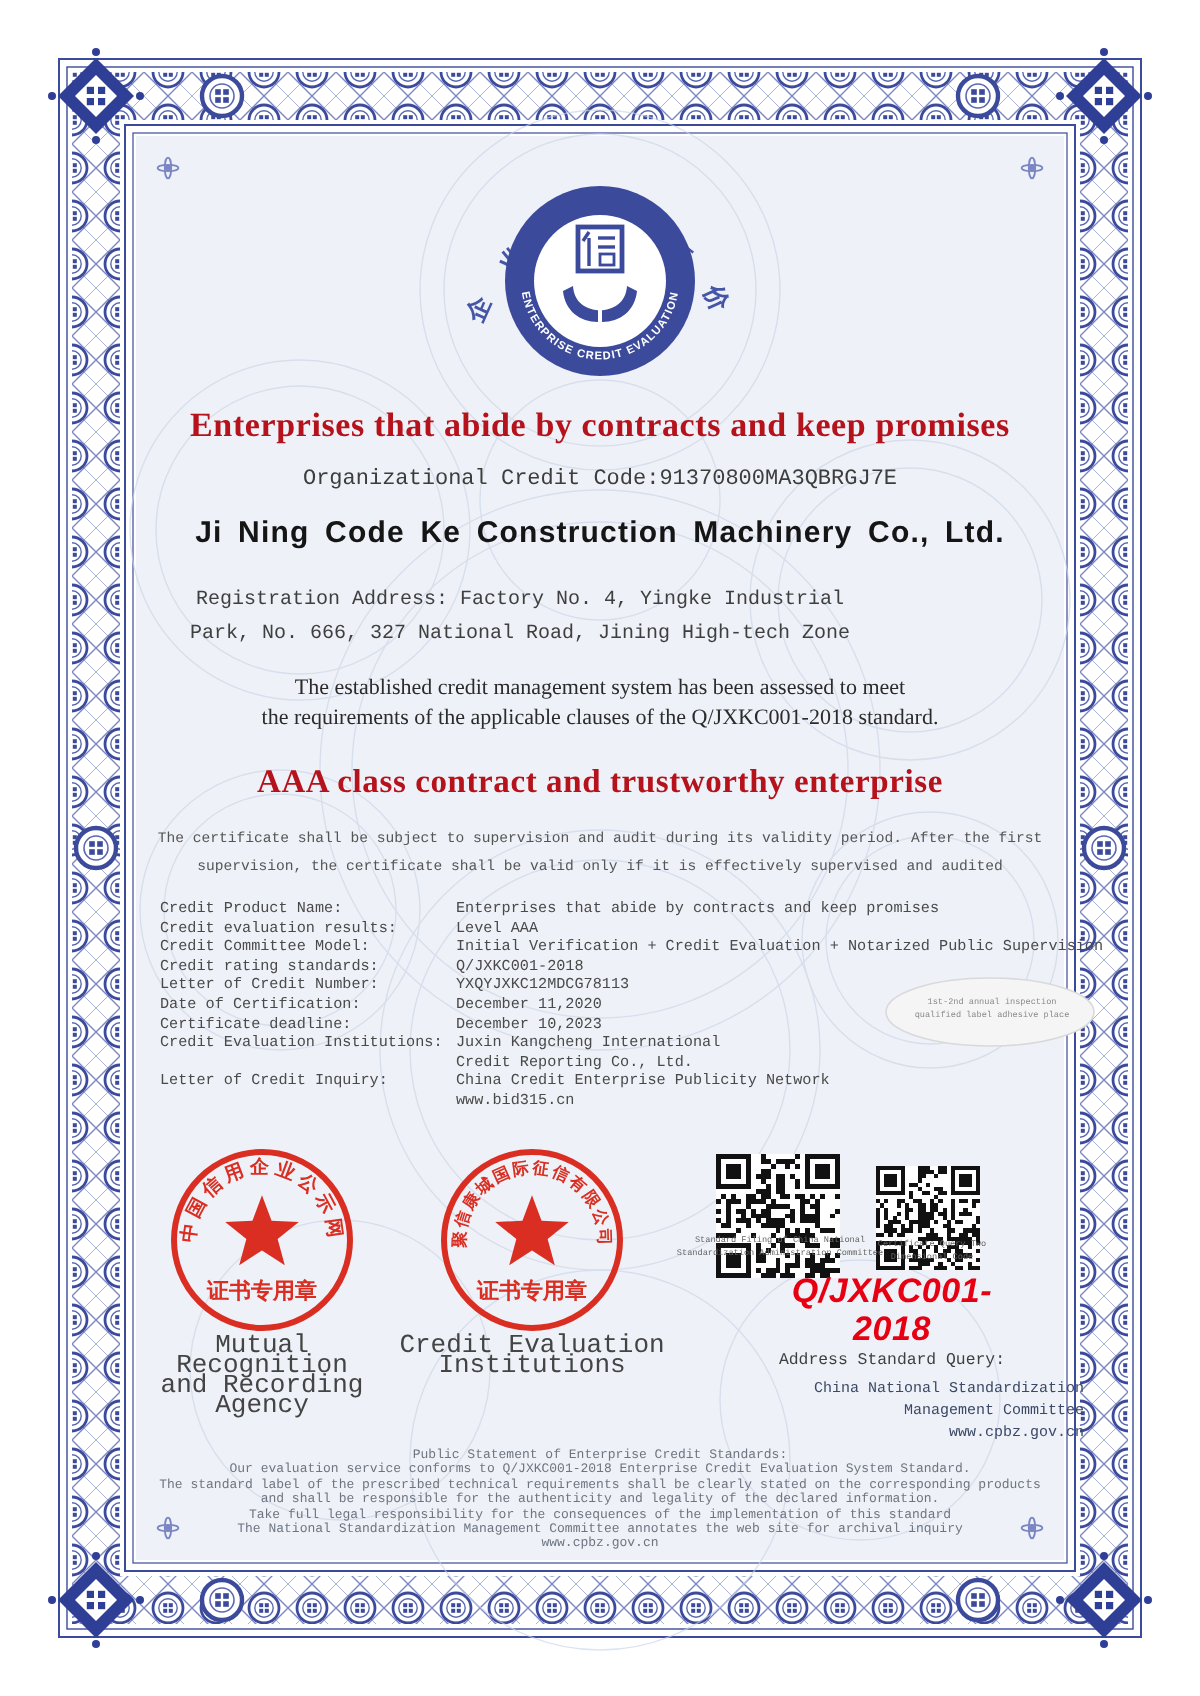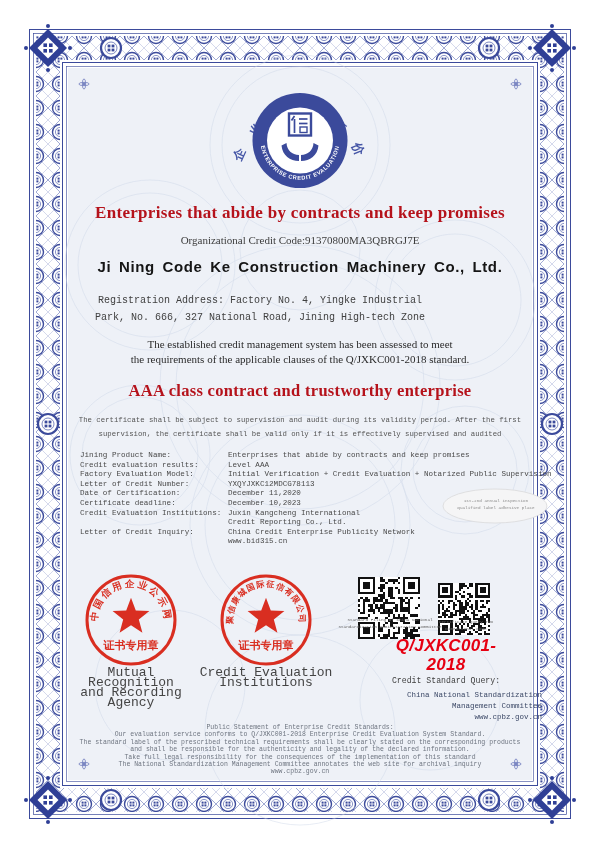--- a/index.html
+++ b/index.html
@@ -4,21 +4,21 @@
 <style>
   html,body{margin:0;padding:0;background:#fff;}
   .page{position:relative;width:600px;height:848px;background:#fff;overflow:hidden;
         font-family:"Liberation Sans",sans-serif;}
   .abs{position:absolute;}
   .frame-svg{position:absolute;left:0;top:0;}
   .ctr{text-align:center;}
 
   .title{left:0;top:203px;width:600px;font-family:"Liberation Serif",serif;
          font-weight:bold;font-size:17px;color:#b5121b;letter-spacing:.3px;}
-  .org-code{left:0;top:234px;width:600px;font-family:Liberation Serif, serif;
+  .org-code{left:0;top:234px;width:600px;font-family:Liberation Mono, monospace;
          font-size:11px;color:#3d3d3d;}
   .company{left:0;top:258px;width:600px;font-weight:bold;font-size:15px;color:#151515;
          letter-spacing:.6px;word-spacing:3px;}
   .address{left:0;top:292px;width:520px;font-family:"Liberation Mono",monospace;
          font-size:10px;color:#3f3f3f;line-height:17px;}
   .assessment{left:0;top:337px;width:600px;font-family:"Liberation Serif",serif;
          font-size:11px;color:#2b2b2b;line-height:15px;}
   .award{left:0;top:381px;width:600px;font-family:"Liberation Serif",serif;
          font-weight:bold;font-size:16.5px;color:#b5121b;letter-spacing:.3px;}
   .supervision{left:0;top:413px;width:600px;font-family:"Liberation Mono",monospace;
@@ -184,30 +184,34 @@
 
   <div class="abs ctr award">AAA class contract and trustworthy enterprise</div>
 
   <div class="abs ctr supervision">
     <div>The certificate shall be subject to supervision and audit during its validity period. After the first</div>
     <div>supervision, the certificate shall be valid only if it is effectively supervised and audited</div>
   </div>
 
   <div class="abs details">
     <div class="detail-row">
-      <div class="detail-label">Jining Product Name:</div>
+      <div class="detail-label">Credit Product Name:</div>
       <div class="detail-value">Enterprises that abide by contracts and keep promises</div>
     </div>
     <div class="detail-row">
       <div class="detail-label">Credit evaluation results:</div>
       <div class="detail-value">Level AAA</div>
     </div>
     <div class="detail-row">
-      <div class="detail-label">Factory Evaluation Model:</div>
+      <div class="detail-label">Credit Committee Model:</div>
       <div class="detail-value">Initial Verification + Credit Evaluation + Notarized Public Supervision</div>
+    </div>
+    <div class="detail-row">
+      <div class="detail-label">Credit rating standards:</div>
+      <div class="detail-value">Q/JXKC001-2018</div>
     </div>
     <div class="detail-row">
       <div class="detail-label">Letter of Credit Number:</div>
       <div class="detail-value">YXQYJXKC12MDCG78113</div>
     </div>
     <div class="detail-row">
       <div class="detail-label">Date of Certification:</div>
       <div class="detail-value">December 11,2020</div>
     </div>
     <div class="detail-row">
@@ -703,21 +707,21 @@
   <svg class="abs" style="left:424px;top:617px;" width="84" height="16" viewBox="0 0 84 16">
     <text x="42" y="6" text-anchor="middle" font-family="'Liberation Mono',monospace" font-size="4.3" fill="#666">Certificate Query Two</text>
     <text x="42" y="12.5" text-anchor="middle" font-family="'Liberation Mono',monospace" font-size="4.3" fill="#666">Dimensional Code</text>
   </svg>
 
   <div class="abs std-code">
     <div>Q/JXKC001-</div>
     <div>2018</div>
   </div>
 
-  <div class="abs query-label">Credit Standard Query:</div>
+  <div class="abs query-label">Address Standard Query:</div>
 
   <div class="abs committee">
     <div>China National Standardization</div>
     <div>Management Committee</div>
     <div>www.cpbz.gov.cn</div>
   </div>
 
   <div class="abs footer">
     <div>Public Statement of Enterprise Credit Standards:</div>
     <div>Our evaluation service conforms to Q/JXKC001-2018 Enterprise Credit Evaluation System Standard.</div>

